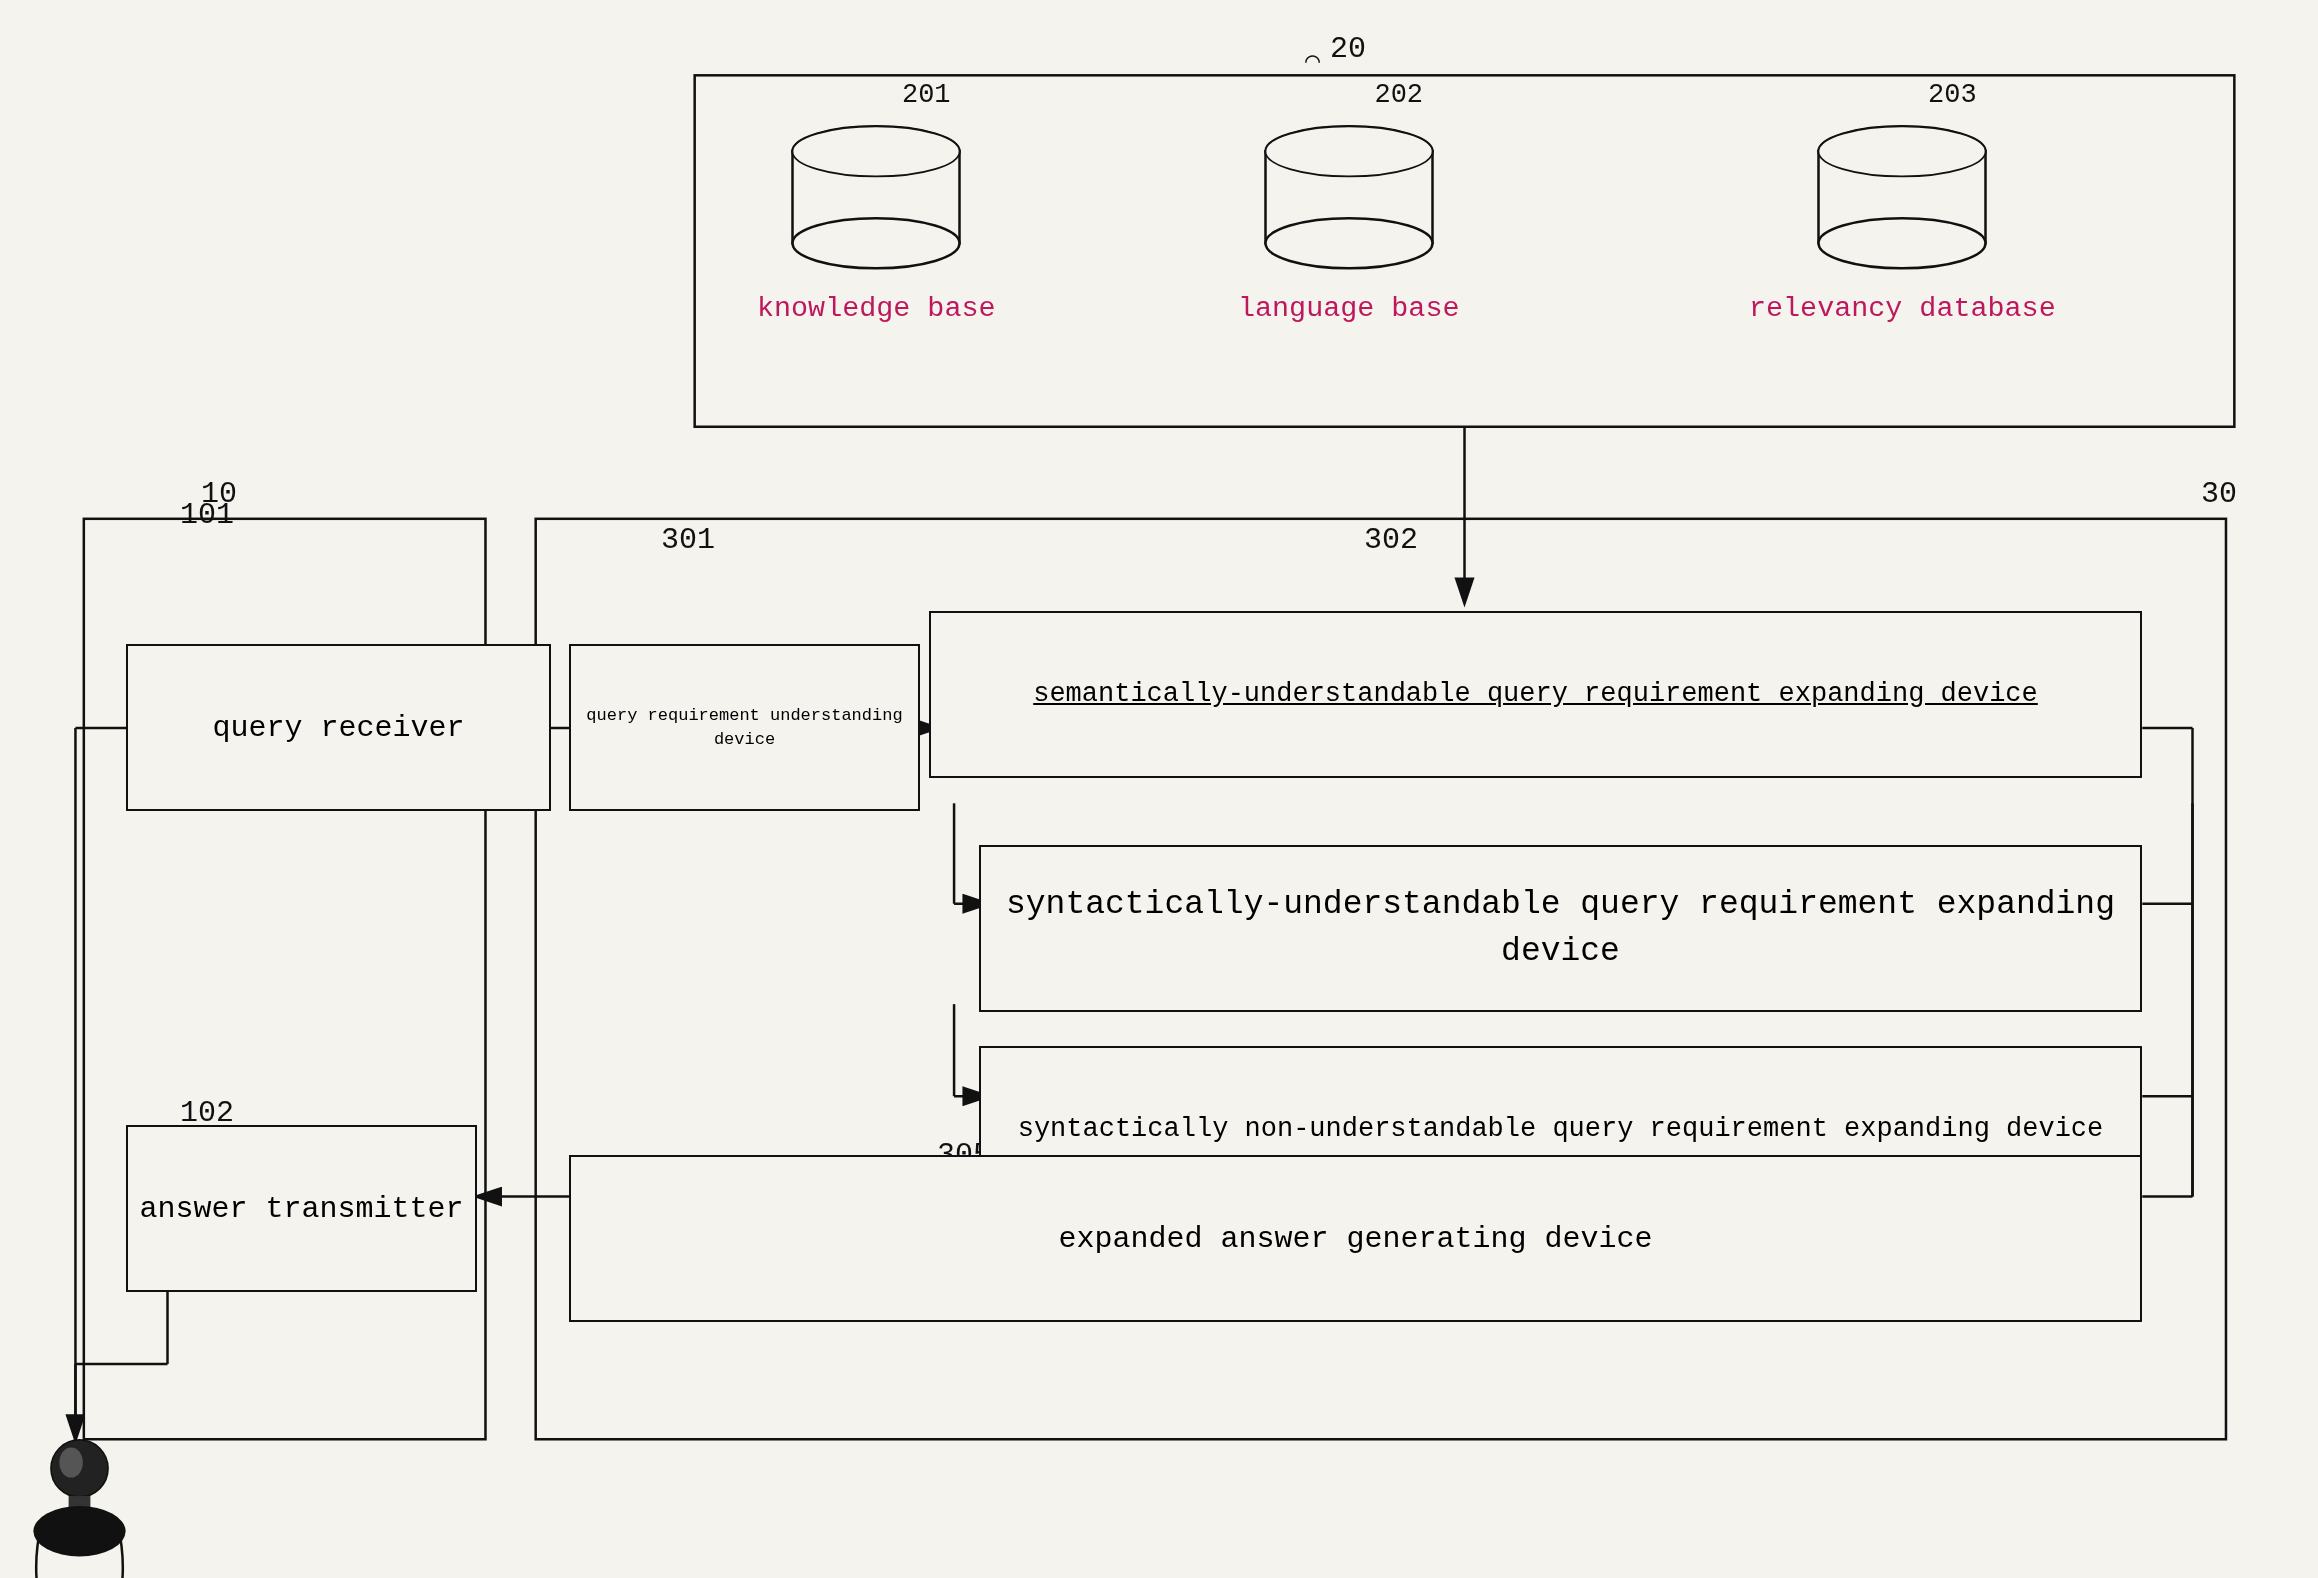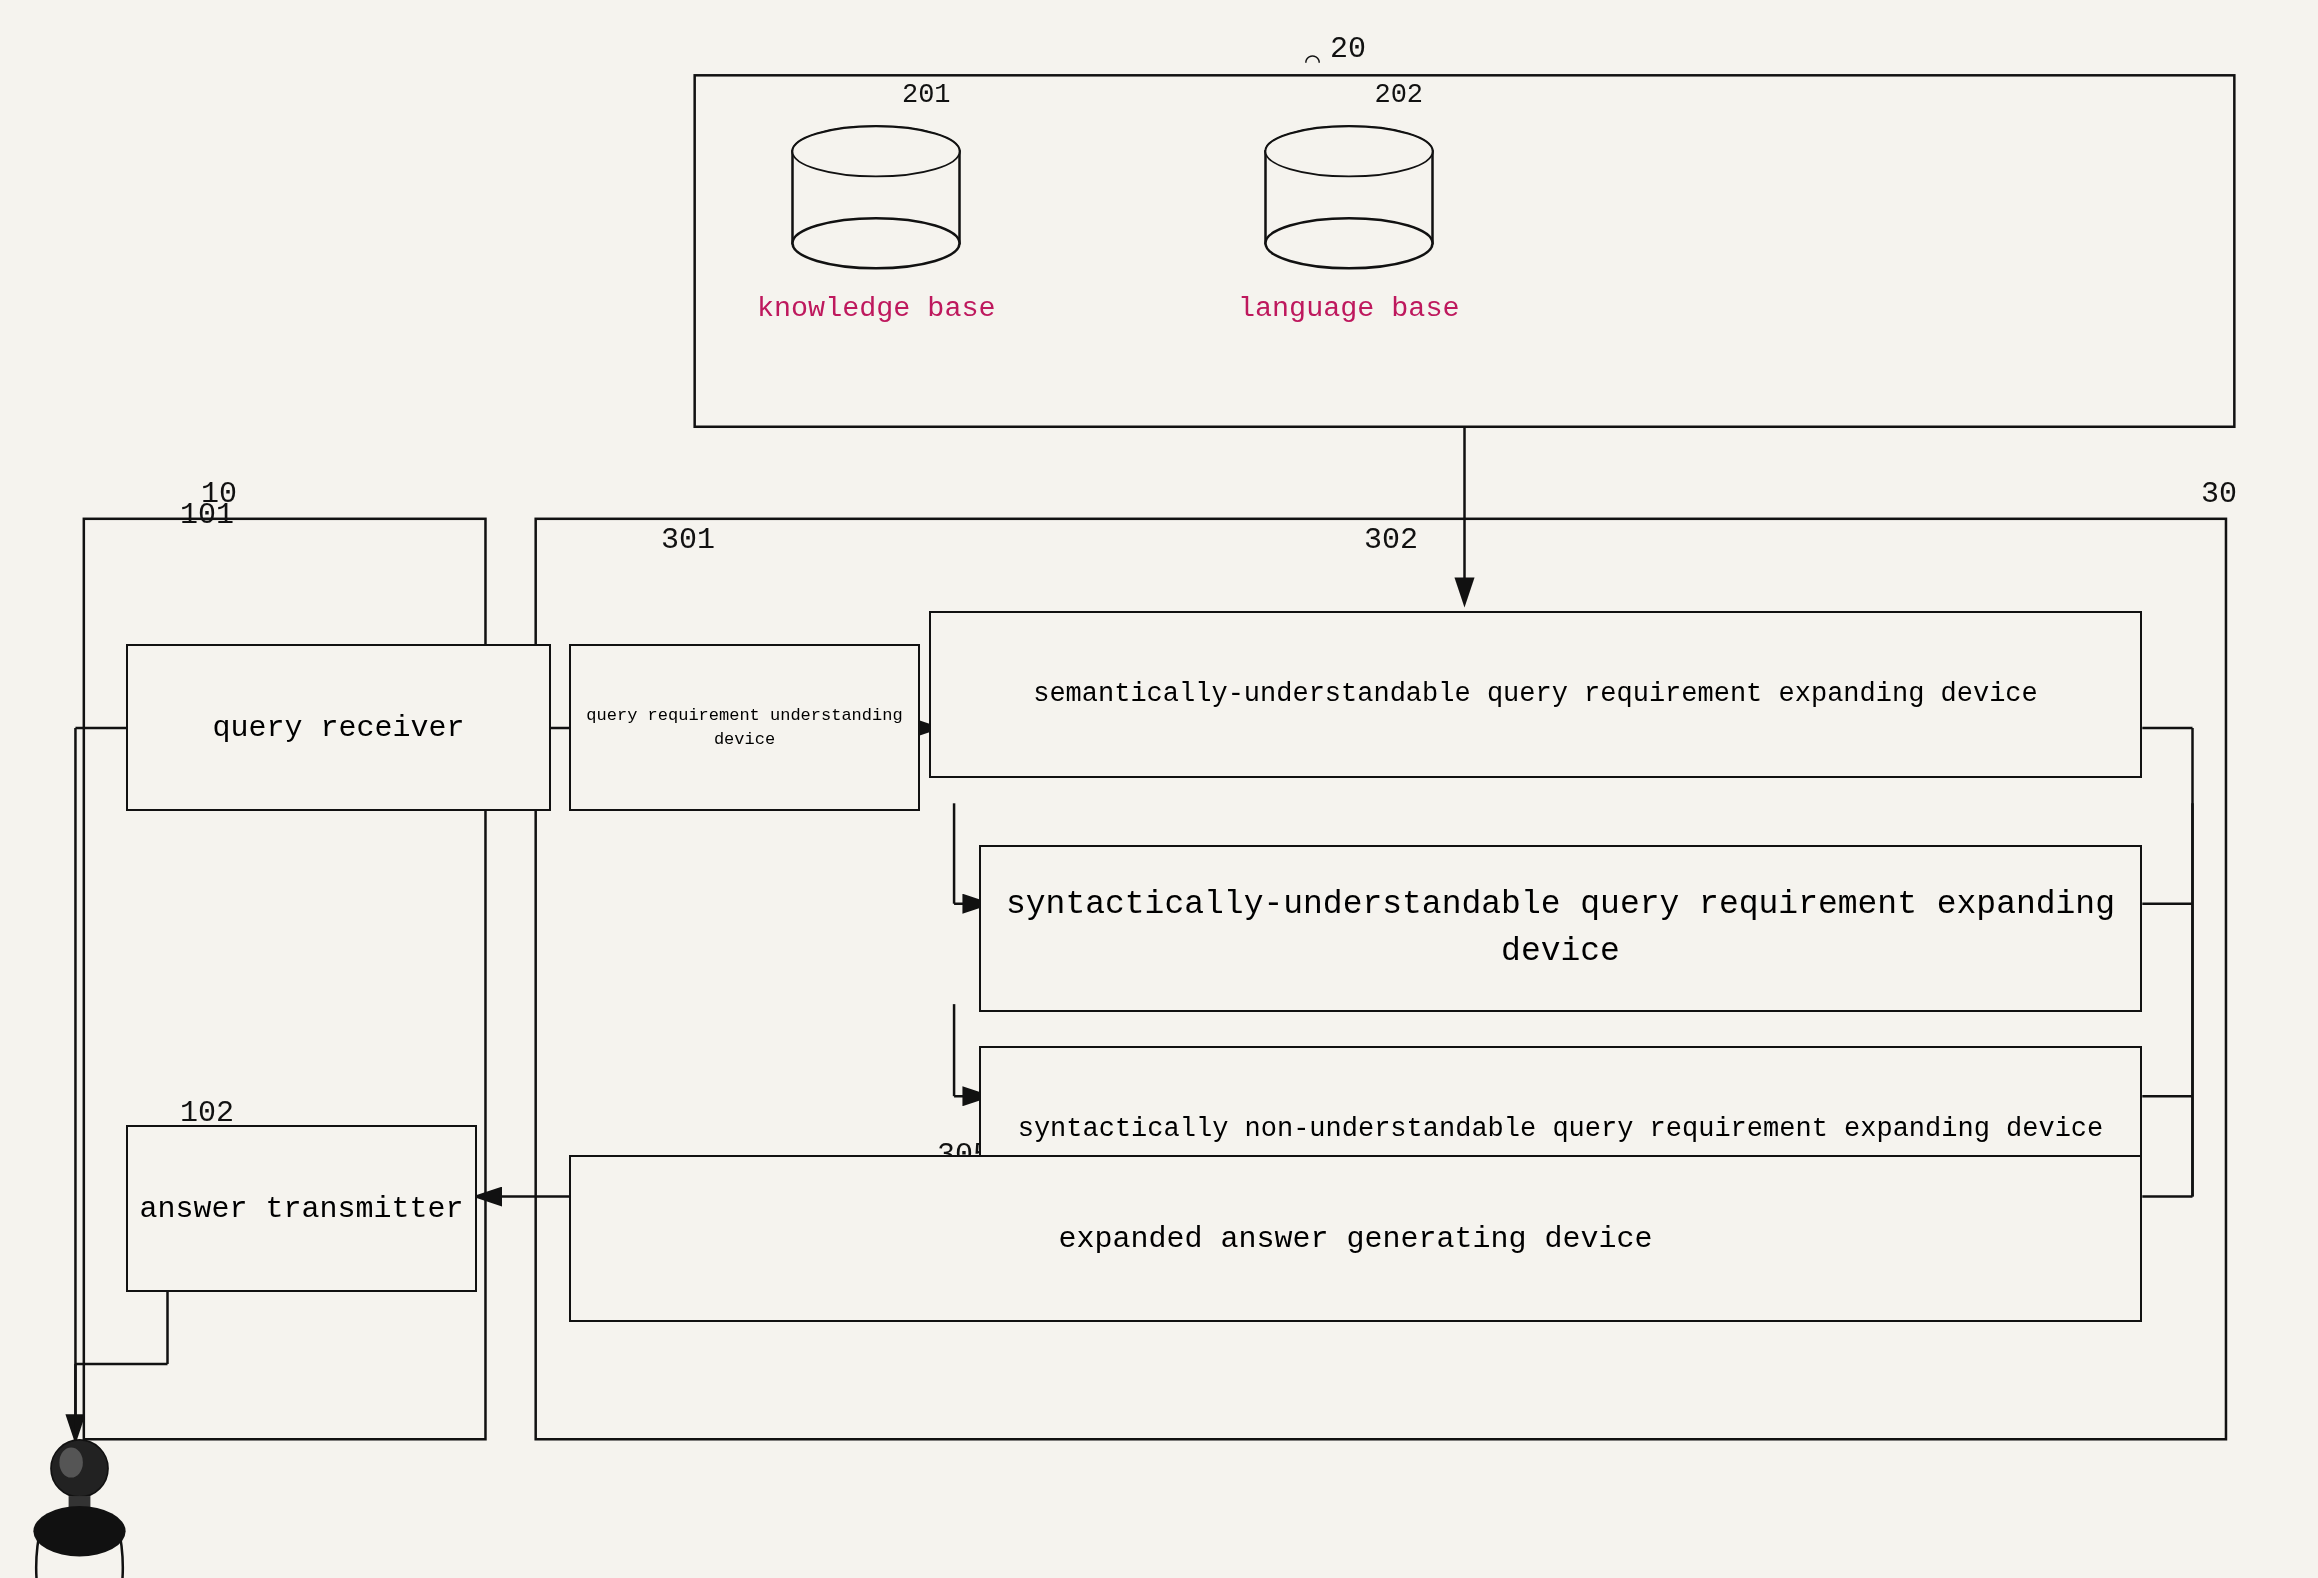--- a/index.html
+++ b/index.html
@@ -147,20 +147,31 @@
     <div class="ref-label" style="position:relative; top:-8.4px; left:50px; font-size:27px;">202</div>
     <svg width="184" height="167" viewBox="0 0 220 200">
       <ellipse cx="110" cy="40" rx="100" ry="30" fill="#f5f3ee" stroke="#111" stroke-width="3"></ellipse>
       <rect x="10" y="40" width="200" height="110" fill="#f5f3ee" stroke="#111" stroke-width="3"></rect>
       <ellipse cx="110" cy="150" rx="100" ry="30" fill="#f5f3ee" stroke="#111" stroke-width="3"></ellipse>
       <ellipse cx="110" cy="40" rx="100" ry="30" fill="#f5f3ee" stroke="#111" stroke-width="2"></ellipse>
     </svg>
     <div class="db-label">language base</div>
   </div>
 
+  <div class="db-container" style="position:absolute; top:88px; left:1749px;">
+    <div class="ref-label" style="position:relative; top:-8.4px; left:50px; font-size:27px;">203</div>
+    <svg width="184" height="167" viewBox="0 0 220 200">
+      <ellipse cx="110" cy="40" rx="100" ry="30" fill="#f5f3ee" stroke="#111" stroke-width="3"></ellipse>
+      <rect x="10" y="40" width="200" height="110" fill="#f5f3ee" stroke="#111" stroke-width="3"></rect>
+      <ellipse cx="110" cy="150" rx="100" ry="30" fill="#f5f3ee" stroke="#111" stroke-width="3"></ellipse>
+      <ellipse cx="110" cy="40" rx="100" ry="30" fill="#f5f3ee" stroke="#111" stroke-width="2"></ellipse>
+    </svg>
+    <div class="db-label">relevancy
+database</div>
+  </div>
 
   <div class="ref-label" style="top:477px; left:201px;">10</div>
 
   <div class="ref-label" style="top:477px; left:2201px;">30</div>
 
   <div class="ref-label" style="top:498px; left:180px;">101</div>
 
   <div class="ref-label" style="top:1096px; left:180px;">102</div>
 
   <div class="ref-label" style="top:523px; left:661px;">301</div>
@@ -181,21 +192,21 @@
     <span>answer
 transmitter</span>
   </div>
 
   <div class="box" style="top:644px; left:569px; width:351px; height:167px;">
     <span style="font-size:17px;">query requirement
 understanding device</span>
   </div>
 
   <div class="box" style="top:611px; left:929px; width:1213px; height:167px;">
-    <span style="font-size:27px;">semantically-understandable query
+    <span style="font-size:27px;text-decoration:underline;">semantically-understandable query
 requirement expanding device</span>
   </div>
 
   <div class="box" style="top:845px; left:979px; width:1163px; height:167px;">
     <span style="font-size:33px;">syntactically-understandable
 query requirement expanding device</span>
   </div>
 
   <div class="box" style="top:1046px; left:979px; width:1163px; height:167px;">
     <span style="font-size:27px;">syntactically non-understandable

